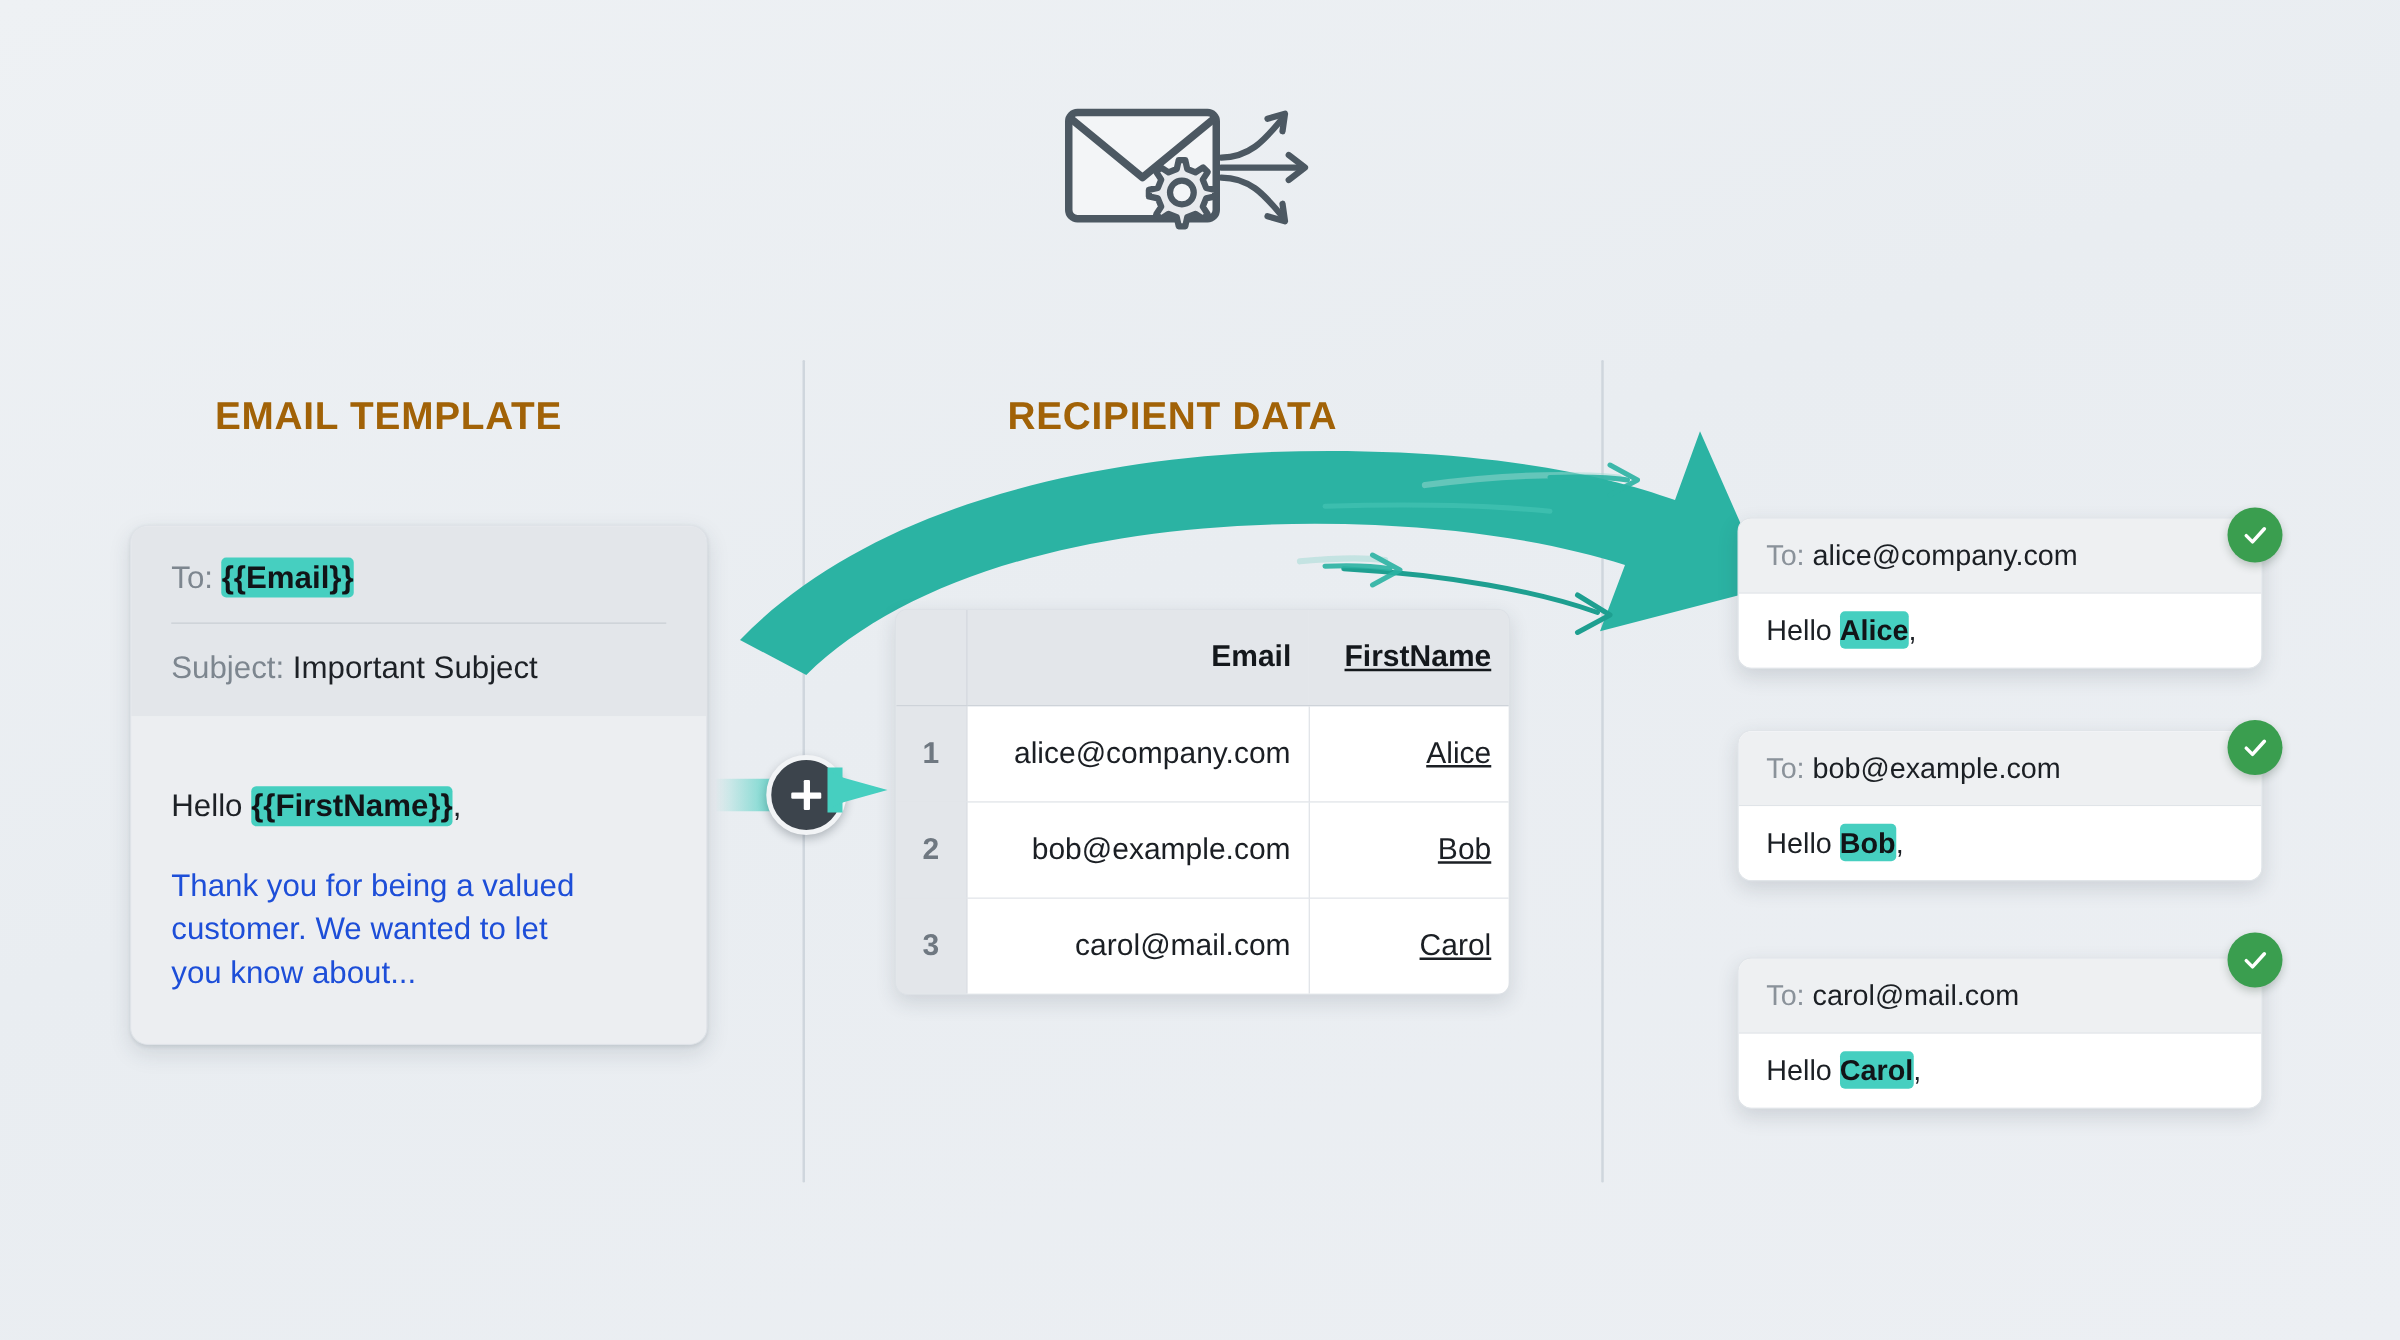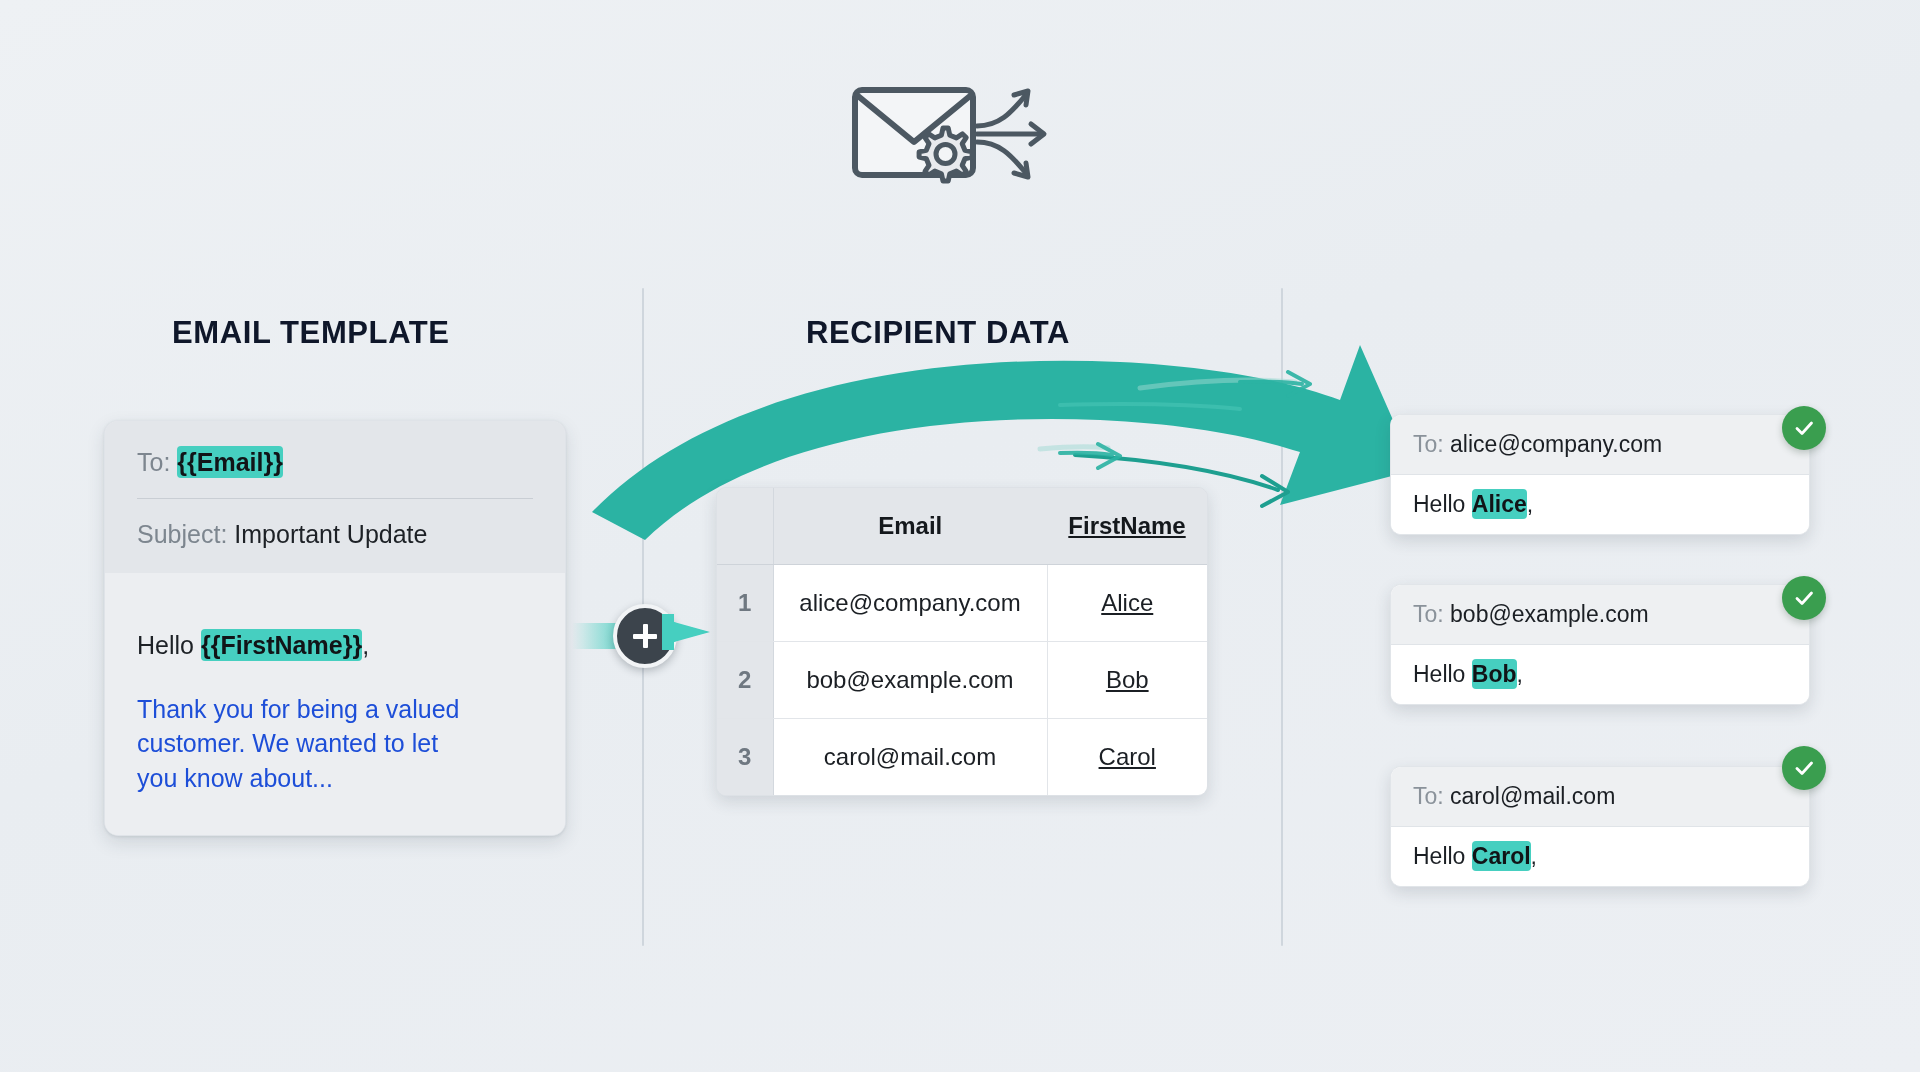--- a/index.html
+++ b/index.html
@@ -40,21 +40,21 @@
   }
   .divider.d1 { left: 642px; }
   .divider.d2 { left: 1281px; }
 
   
   .col-title {
     position: absolute;
     font-size: 31px;
     font-weight: bold;
     letter-spacing: 0.6px;
-    color: #0f172a;
+    color: #a16207;
     white-space: nowrap;
   }
   .col-title.t1 { left: 172px; top: 315px; }
   .col-title.t2 { left: 806px; top: 315px; }
   .col-title.t3 { left: 1404px; top: 315px; }
 
   
   .template-card {
     position: absolute;
     left: 104px;
@@ -168,21 +168,21 @@
     overflow: hidden;
     border: 1px solid #dde1e6;
   }
   table.rdata {
     border-collapse: collapse;
     width: 100%;
     table-layout: fixed;
   }
   table.rdata th, table.rdata td {
     font-size: 24px;
-    text-align: center;
+    text-align: right;
     padding: 0 14px;
     height: 76px;
     vertical-align: middle;
   }
   table.rdata thead th {
     background: #e3e6ea;
     font-weight: bold;
     color: #14181c;
     border-bottom: 1px solid #ced3d9;
   }
@@ -319,21 +319,21 @@
 
   <div class="template-card">
     <div class="template-head">
       <div class="tpl-line">
         <span class="tpl-label">To:</span>
         <span class="hl">{{Email}}</span>
       </div>
       <div class="tpl-rule"></div>
       <div class="tpl-line">
         <span class="tpl-label">Subject:</span>
-        <span>Important Update</span>
+        <span>Important Subject</span>
       </div>
     </div>
     <div class="template-body">
       <div class="body-greet">
         <span>Hello</span>
         <span class="hl">{{FirstName}}</span><span>,</span>
       </div>
       <div class="body-para">Thank you for being a valued customer. We wanted to let you know about...</div>
     </div>
   </div>

